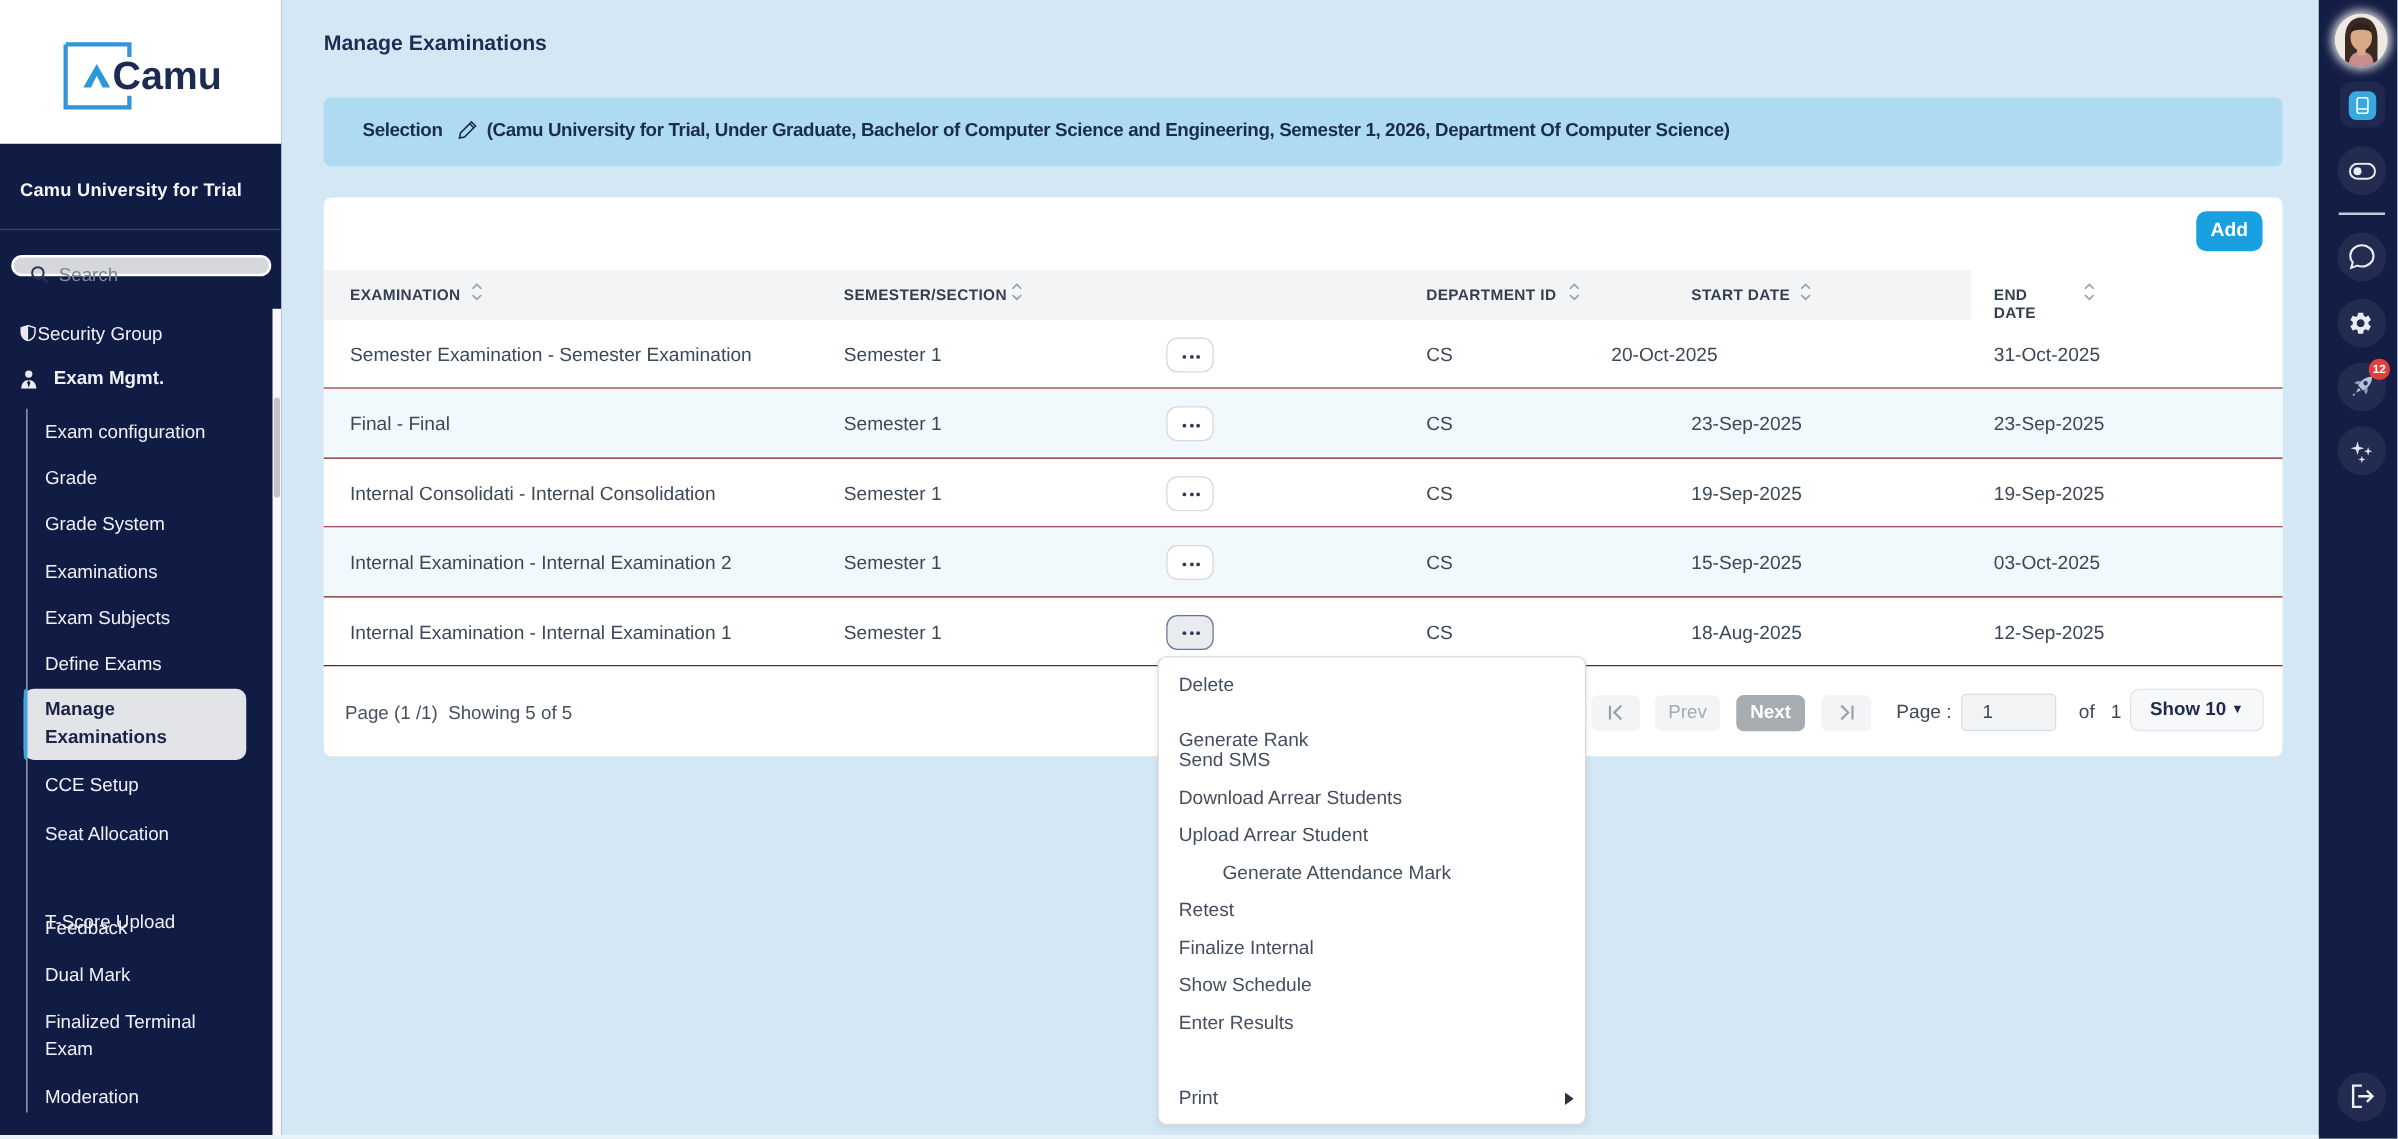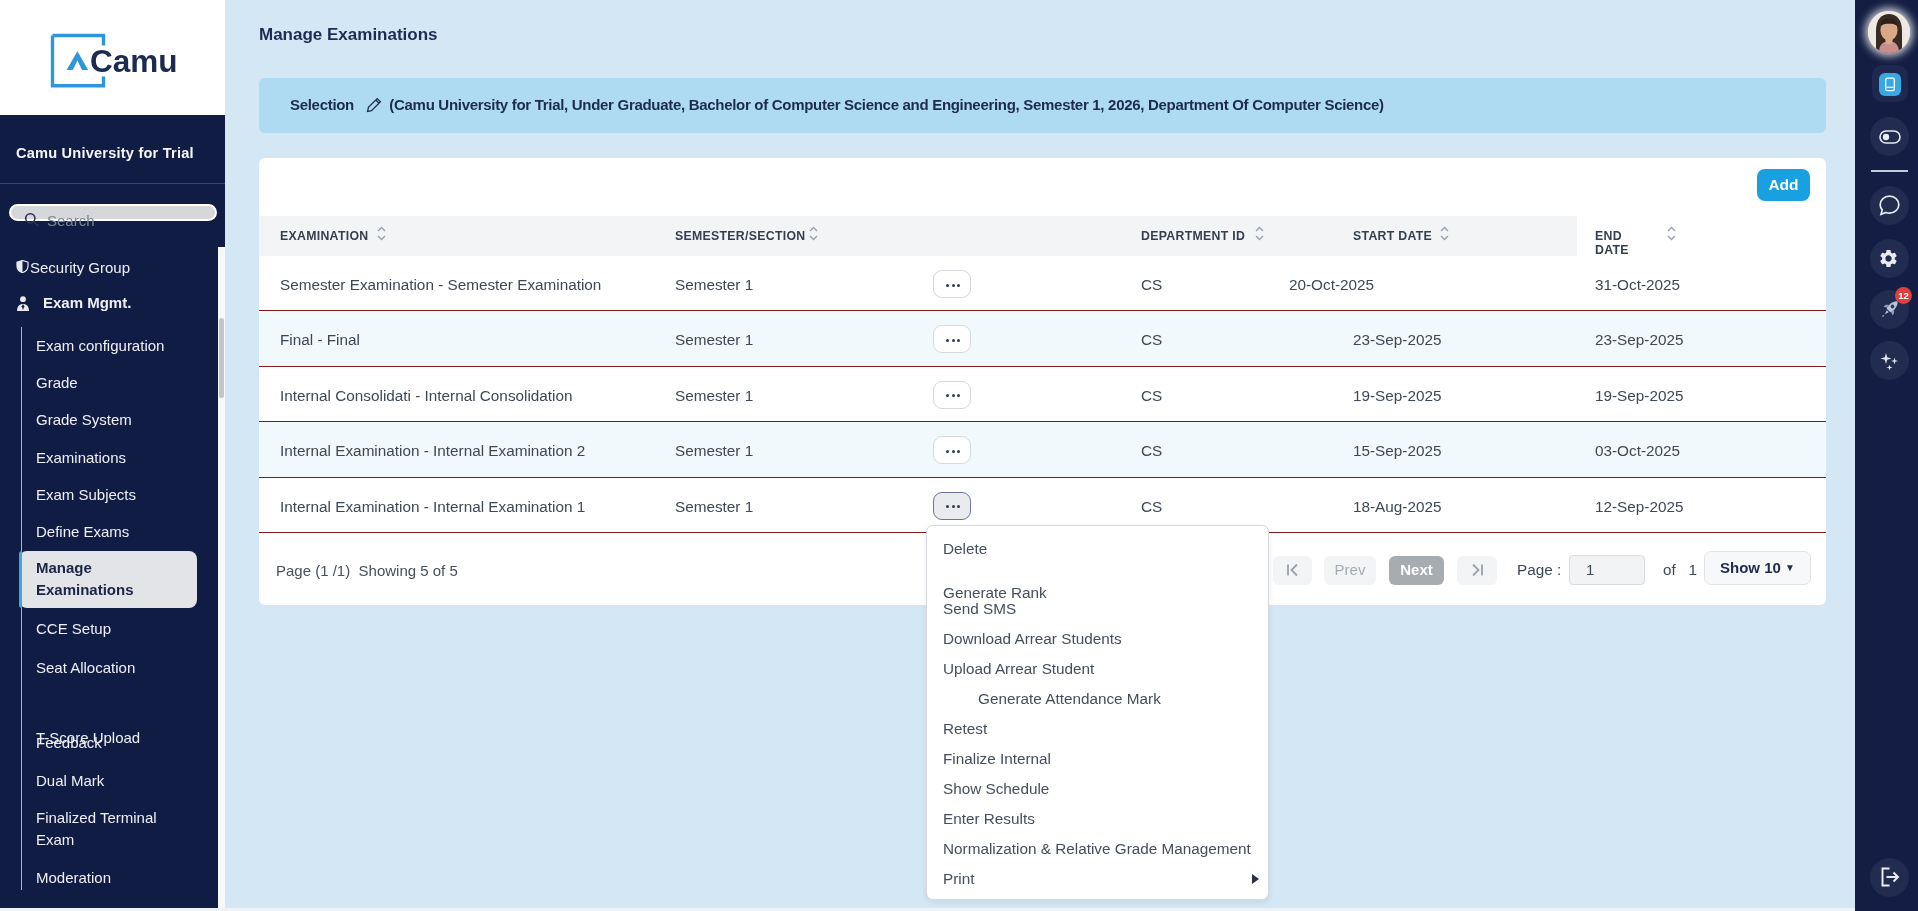--- a/index.html
+++ b/index.html
@@ -224,21 +224,20 @@
     <div class="mi" style="top:8px;">Delete</div>
     <div class="mi" style="top:38px;margin-top:14px;">Generate Rank</div>
     <div class="mi" style="top:68px;">Send SMS</div>
     <div class="mi" style="top:98px;">Download Arrear Students</div>
     <div class="mi" style="top:128px;">Upload Arrear Student</div>
     <div class="mi" style="top:158px;margin-left:35px;">Generate Attendance Mark</div>
     <div class="mi" style="top:188px;">Retest</div>
     <div class="mi" style="top:218px;">Finalize Internal</div>
     <div class="mi" style="top:248px;">Show Schedule</div>
     <div class="mi" style="top:278px;">Enter Results</div>
-    <div class="mi" style="top:308px;">Normalization &amp; Relative Grade Management</div>
     <div class="mi" style="top:338px;">Print</div>
     <svg width="8" height="10" viewBox="0 0 8 10" style="position:absolute;left:324px;top:348px;">
       <polygon points="1,0 8,5 1,10" fill="#2b3342"></polygon>
     </svg>
   </div>
 
   <div class="abs" id="rrail"></div>
 
   <div class="abs" style="left:1868px; top:11px; width:42px; height:42px; border-radius:50%; background:#f2ece6; box-shadow:0 0 8px 3px rgba(255,255,255,.8); overflow:hidden;">
     <svg width="42" height="42" viewBox="0 0 42 42">

